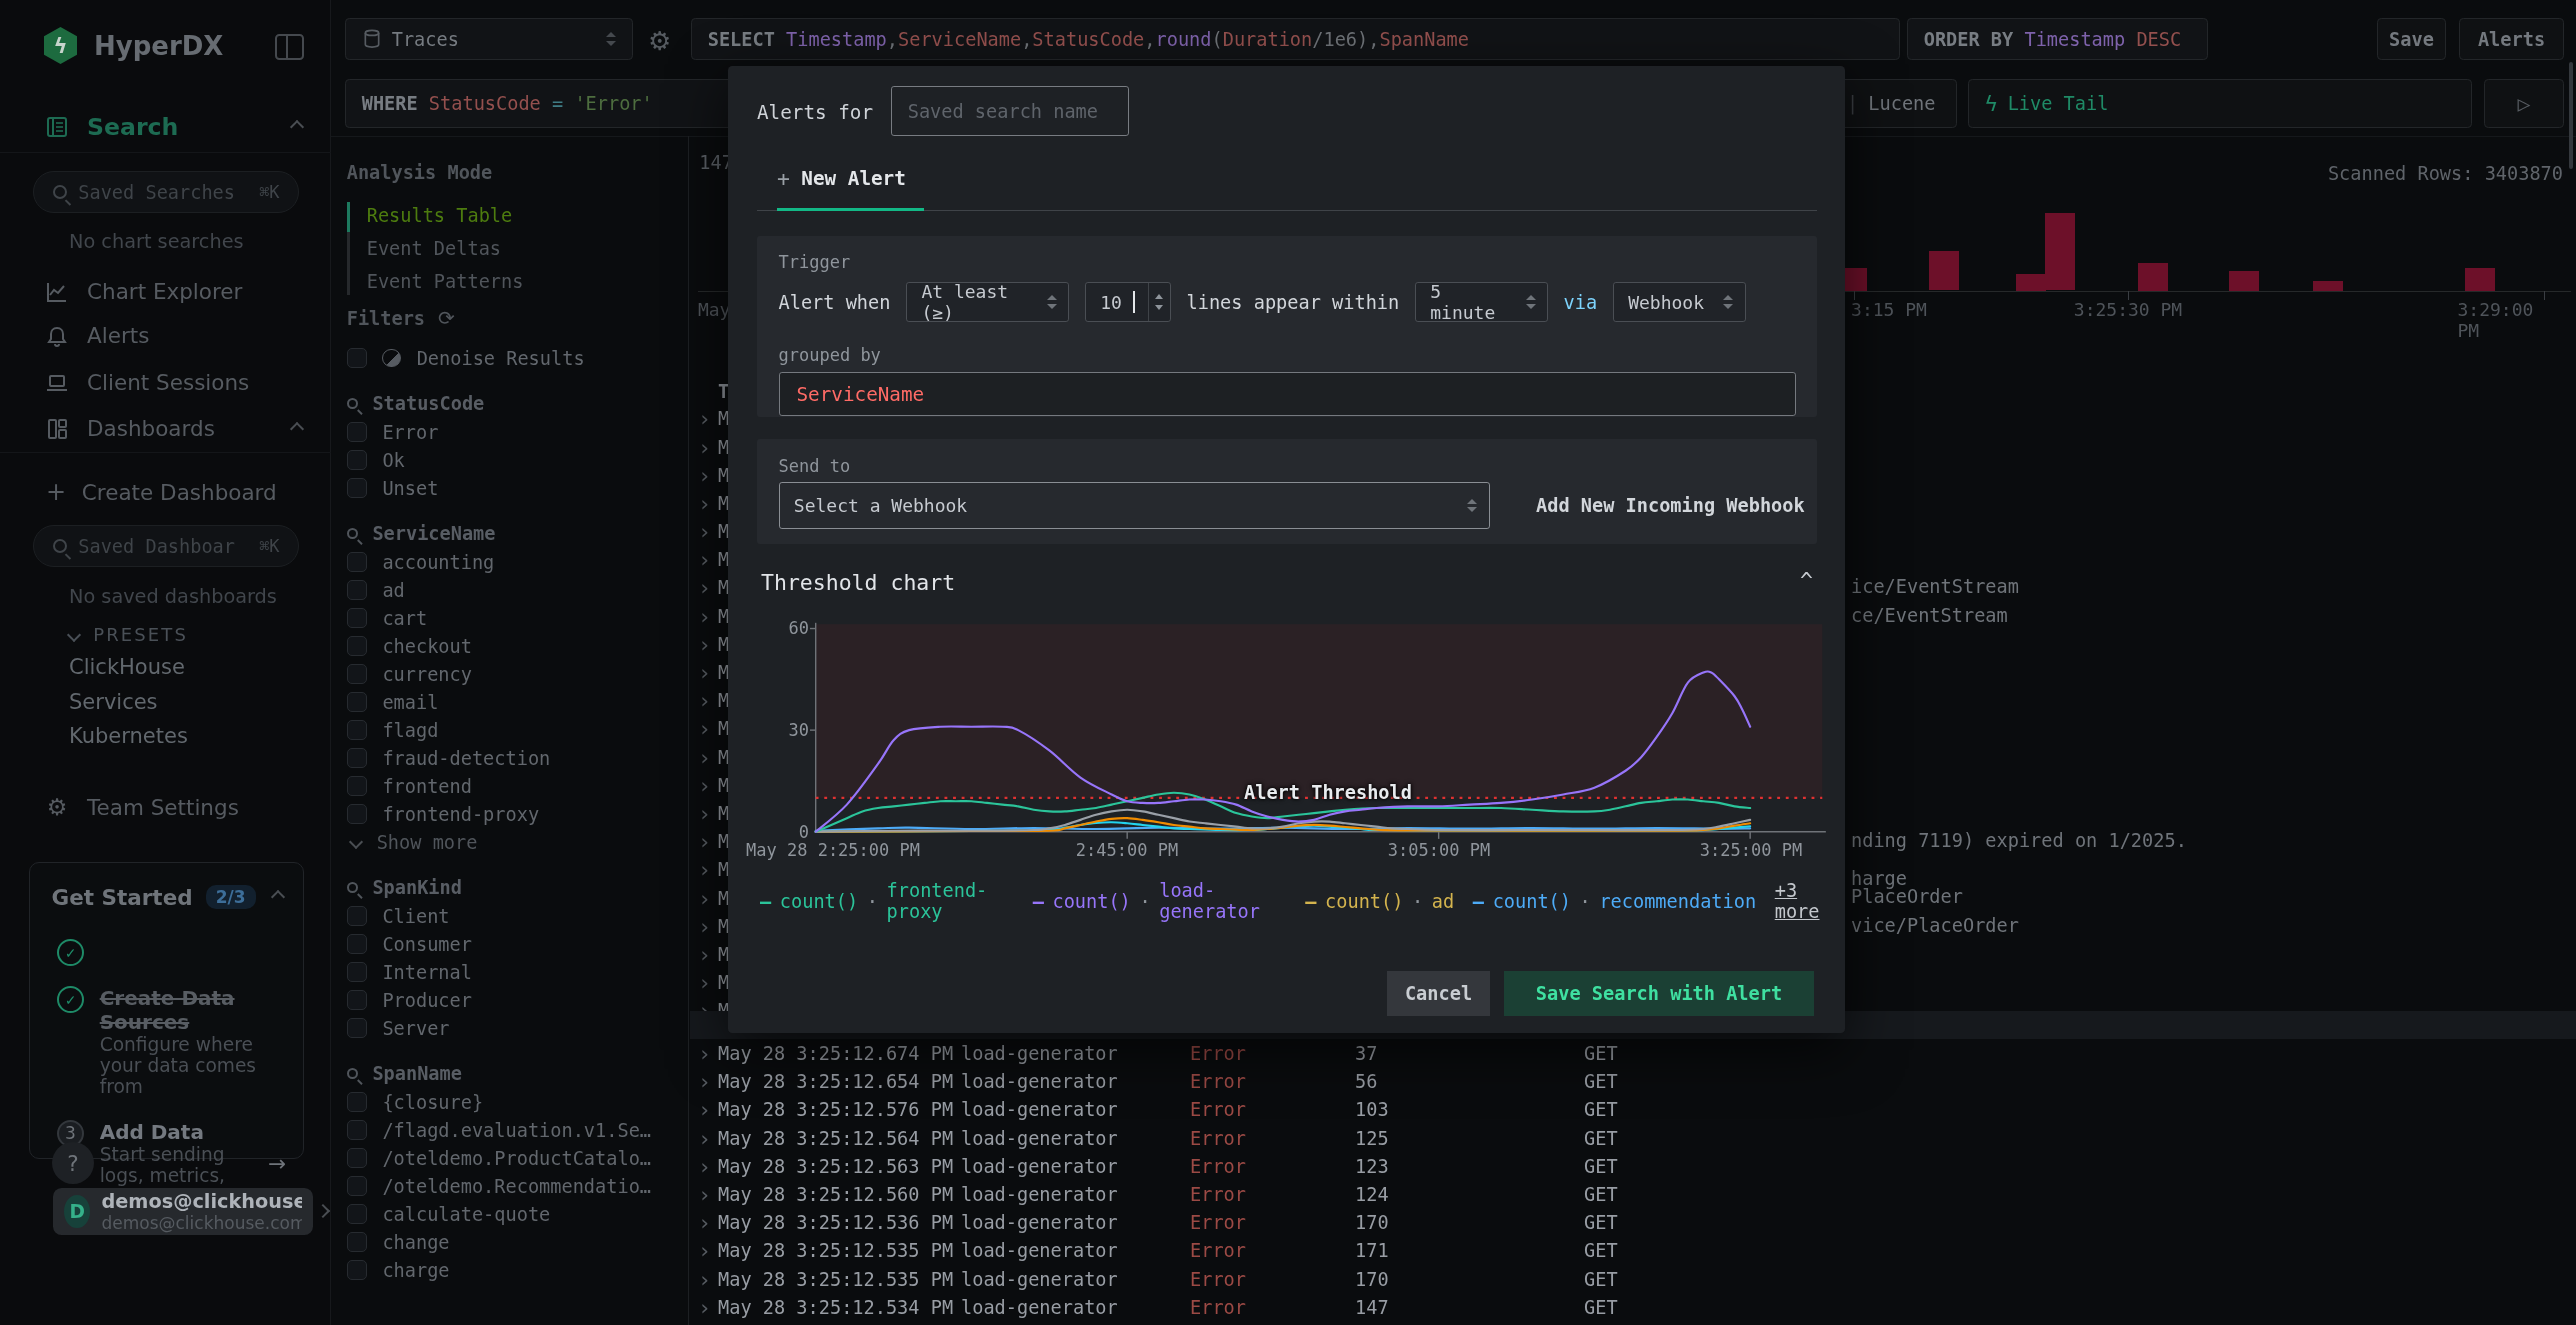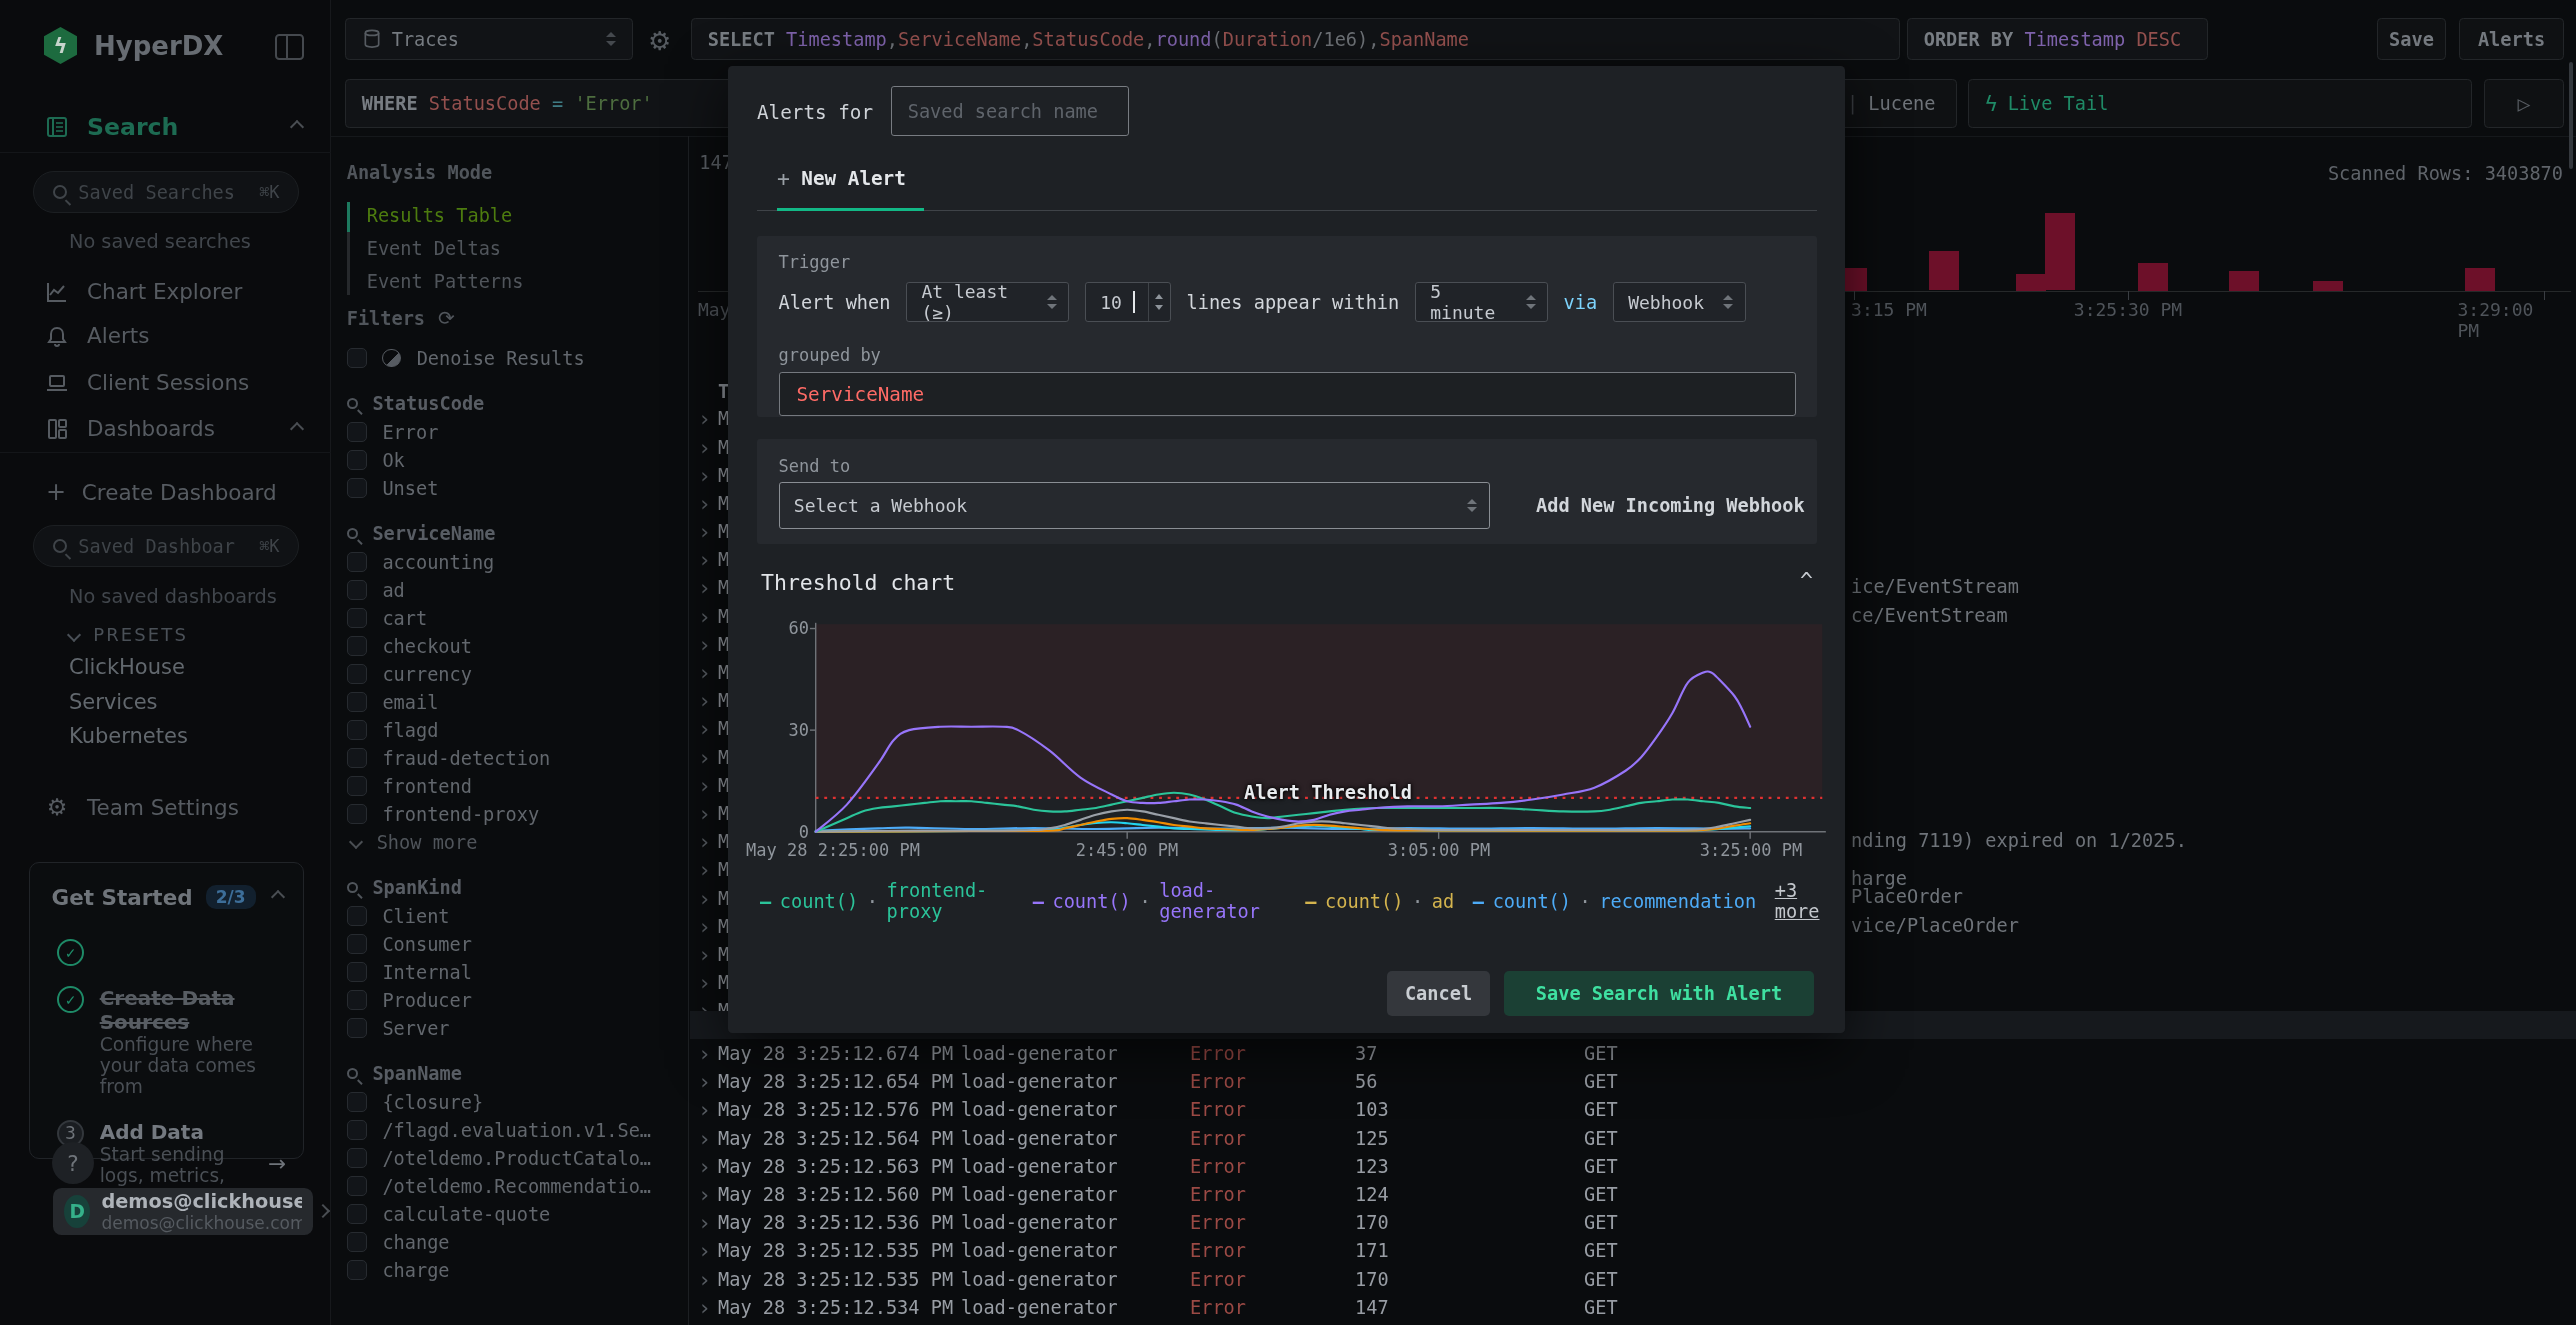--- a/index.html
+++ b/index.html
@@ -94,21 +94,21 @@
   .m-label { color:#8f959c; font-size:17px; }
   .m-select { background:#202328; border:0.7px solid #4a4e54; border-radius:2.9px; height:40px;
     display:flex; align-items:center; padding:0 11.4px 0 14.3px; color:#c6cad0; font-size:18px; gap:10px; }
   .m-input-border { border:0.7px solid #75797f; border-radius:2.9px; background:#1d2023; }
   .caret { display:inline-block; width:1.4px; height:21.5px; background:#e4e7ea; margin-left:1.4px; }
   .spin { display:flex; flex-direction:column; margin-left:auto; border-left:0.7px solid #3f4348;
     align-self:stretch; justify-content:center; padding:0 6.4px; gap:6.4px; }
   .spin i { width:0; height:0; border-left:4.3px solid transparent; border-right:4.3px solid transparent; }
   .spin i.u { border-bottom:5px solid #8f959c; }
   .spin i.d { border-top:5px solid #8f959c; }
-  .btn { border-radius:5px; display:flex; align-items:center; justify-content:center;
+  .btn { border-radius:0; display:flex; align-items:center; justify-content:center;
     font-weight:bold; font-size:18.6px; }
   .legend-dash { font-weight:bold; }
   .legend-item { display:flex; gap:8.6px; align-items:center; }
   #tab-underline { position:absolute; left:49px; top:142px; width:147px; height:2.9px; background:#12b886; }
   #tab-line { position:absolute; left:29px; top:144px; width:1060px; height:0.7px; background:#3f4348; }
   .xlab { position:absolute; color:#8f959c; font-size:17px; transform:translateX(-50%); white-space:nowrap; }
   .ylab { position:absolute; color:#8f959c; font-size:17px; width:64px; text-align:right; transform:translateY(-50%); }
 </style>
 </head>
 <body>
@@ -135,21 +135,21 @@
       <span class="sans" style="color:#1d6b52;font-weight:bold;font-size:23.6px;">Search</span>
       <span class="chev up" style="margin-left:auto;"></span>
     </div>
     <div class="abs" style="left:0;top:152px;width:331px;height:0.7px;background:#141619;"></div>
 
     <div class="pill" style="top:171px;">
       <span class="icon-search"></span>
       <input placeholder="Saved Searches" style="">
       <span class="kbd">⌘K</span>
     </div>
-    <div class="abs sans" style="left:69px;top:230px;color:#41464c;font-size:19.3px;">No saved searches</div>
+    <div class="abs sans" style="left:69px;top:230px;color:#41464c;font-size:19.3px;">No chart searches</div>
 
     <div class="abs flexr" style="left:44px;top:279px;gap:17px;width:258px;">
       <svg class="navicon" width="24" height="24" viewBox="0 0 24 24">
           <polyline points="3,3 3,21 21,21" fill="none" stroke="#565b61" stroke-width="2"></polyline>
           <polyline points="5,15 9,10 13,13 19,6" fill="none" stroke="#565b61" stroke-width="2"></polyline>
         </svg>
       <span class="sans side-label">Chart Explorer</span>
     </div>
     <div class="abs flexr" style="left:44px;top:323px;gap:17px;width:258px;">
       <svg class="navicon" width="24" height="24" viewBox="0 0 24 24">

